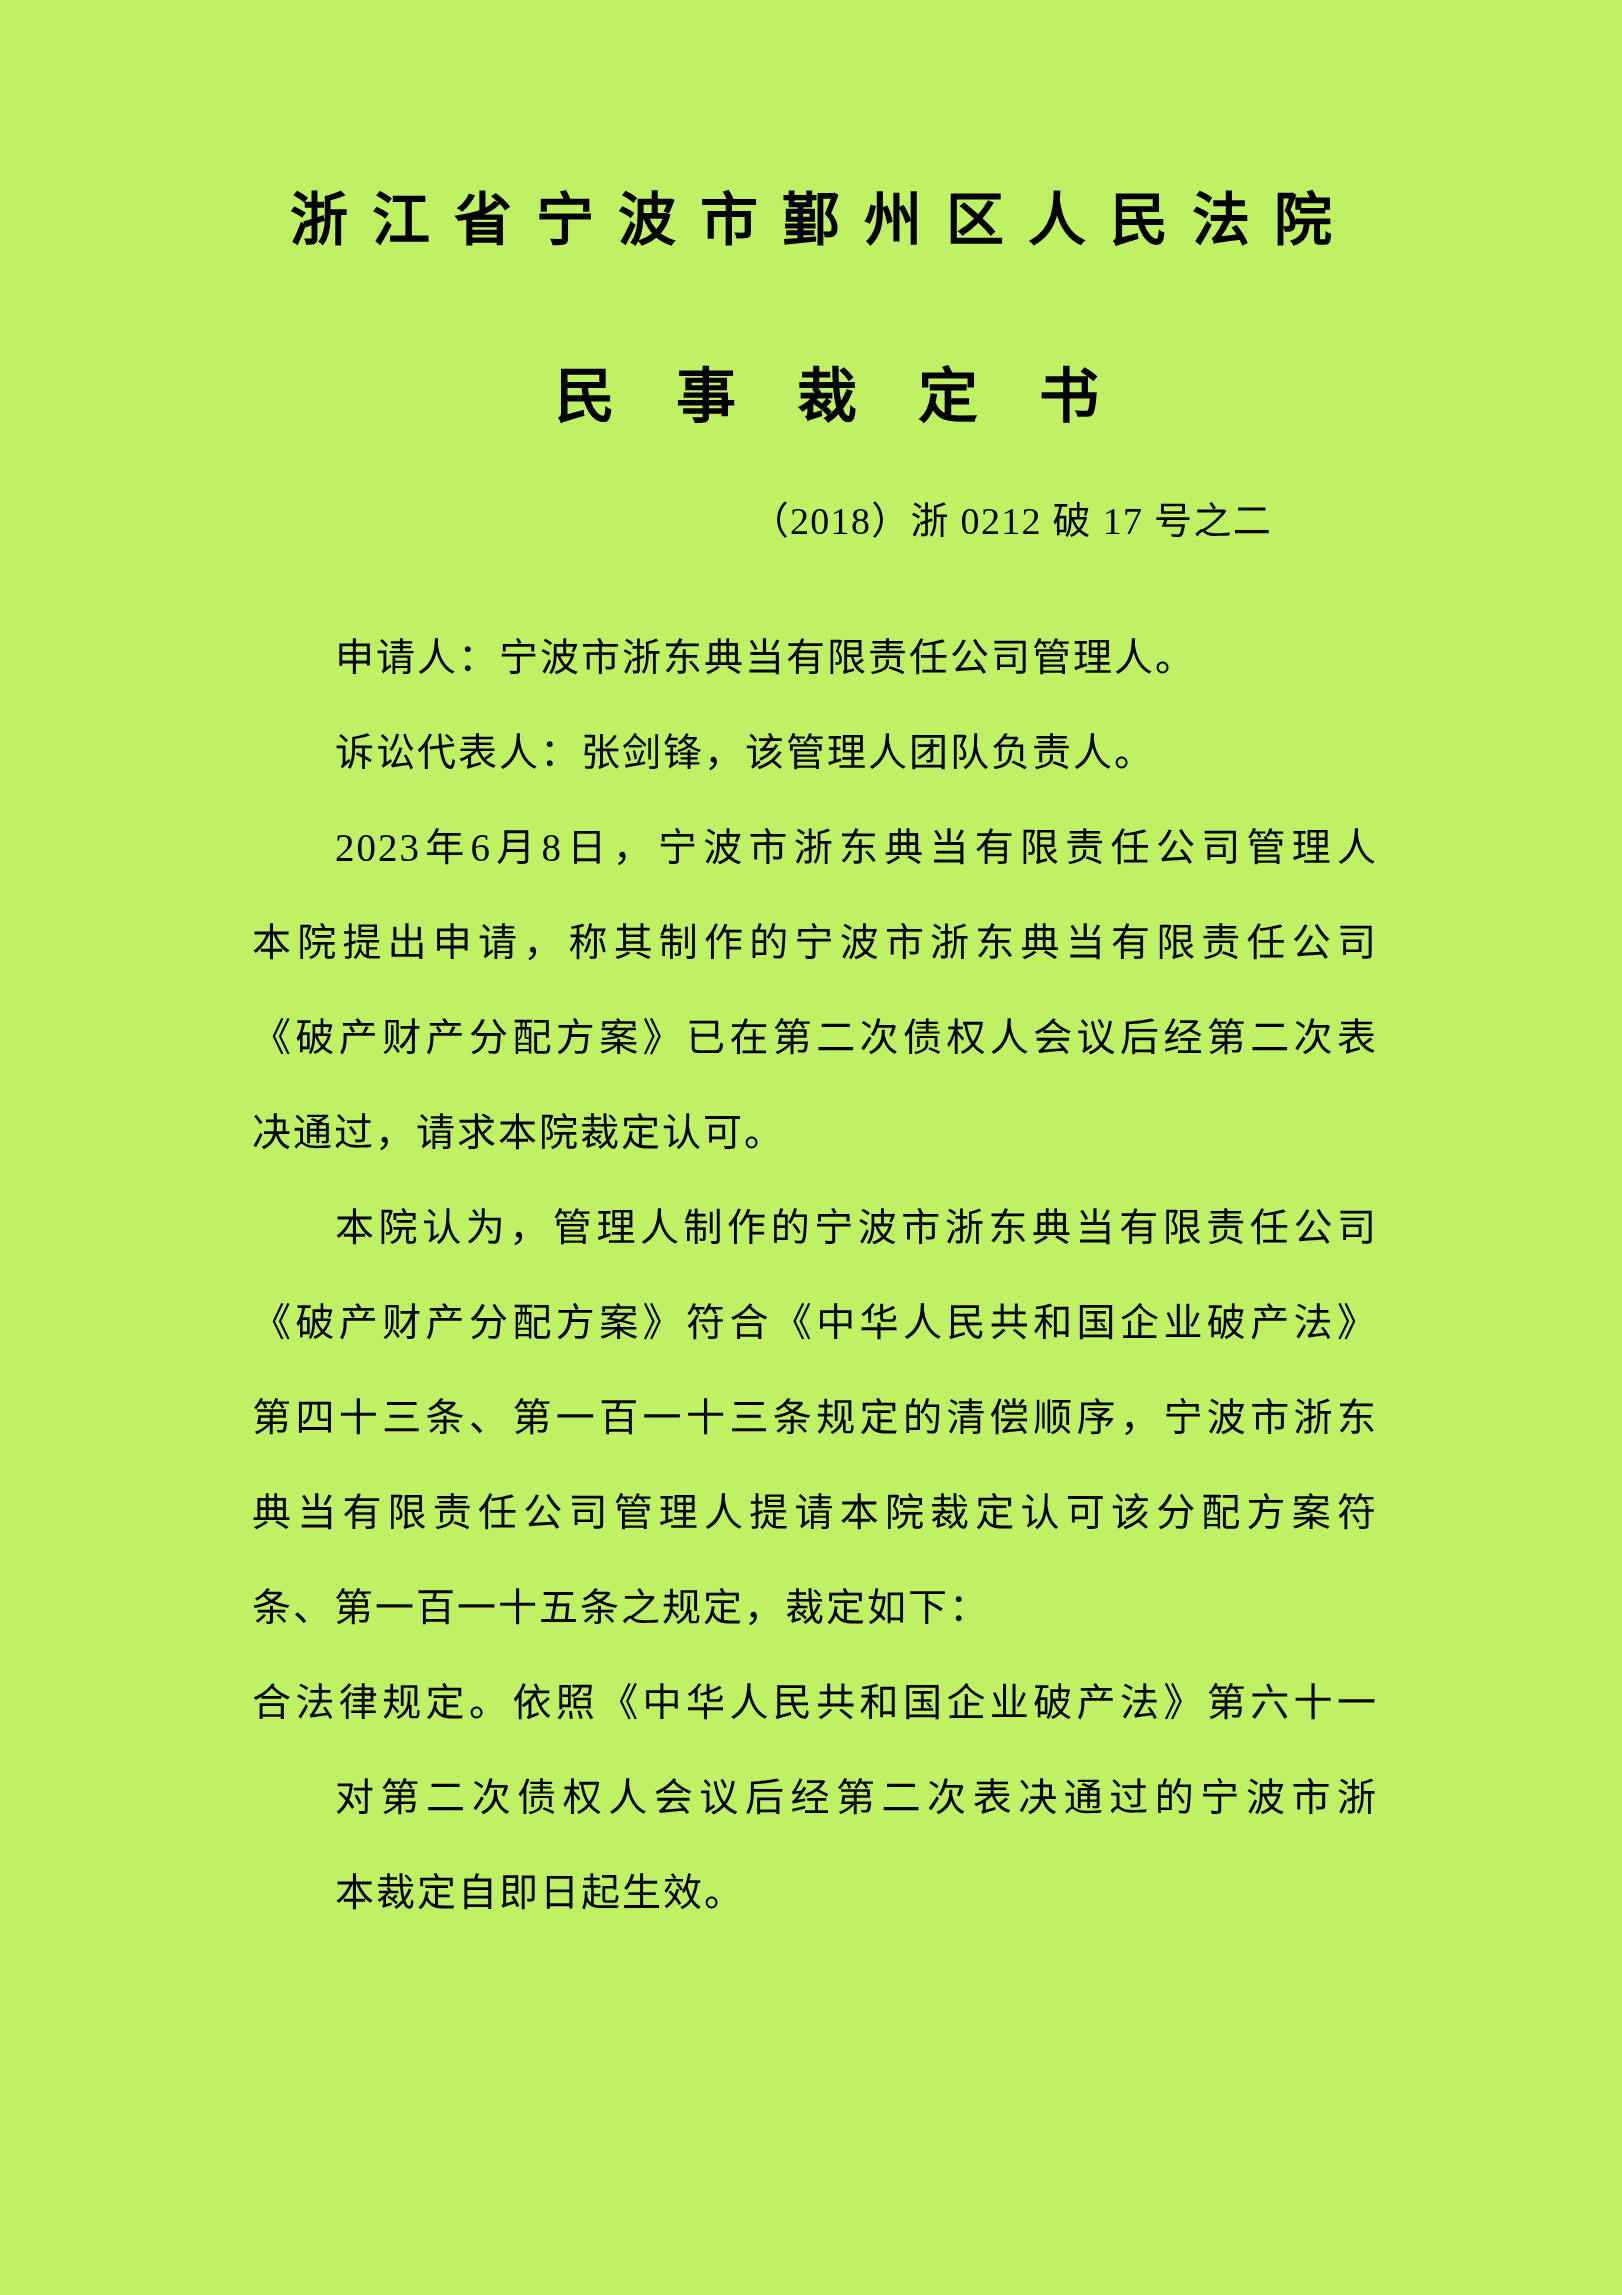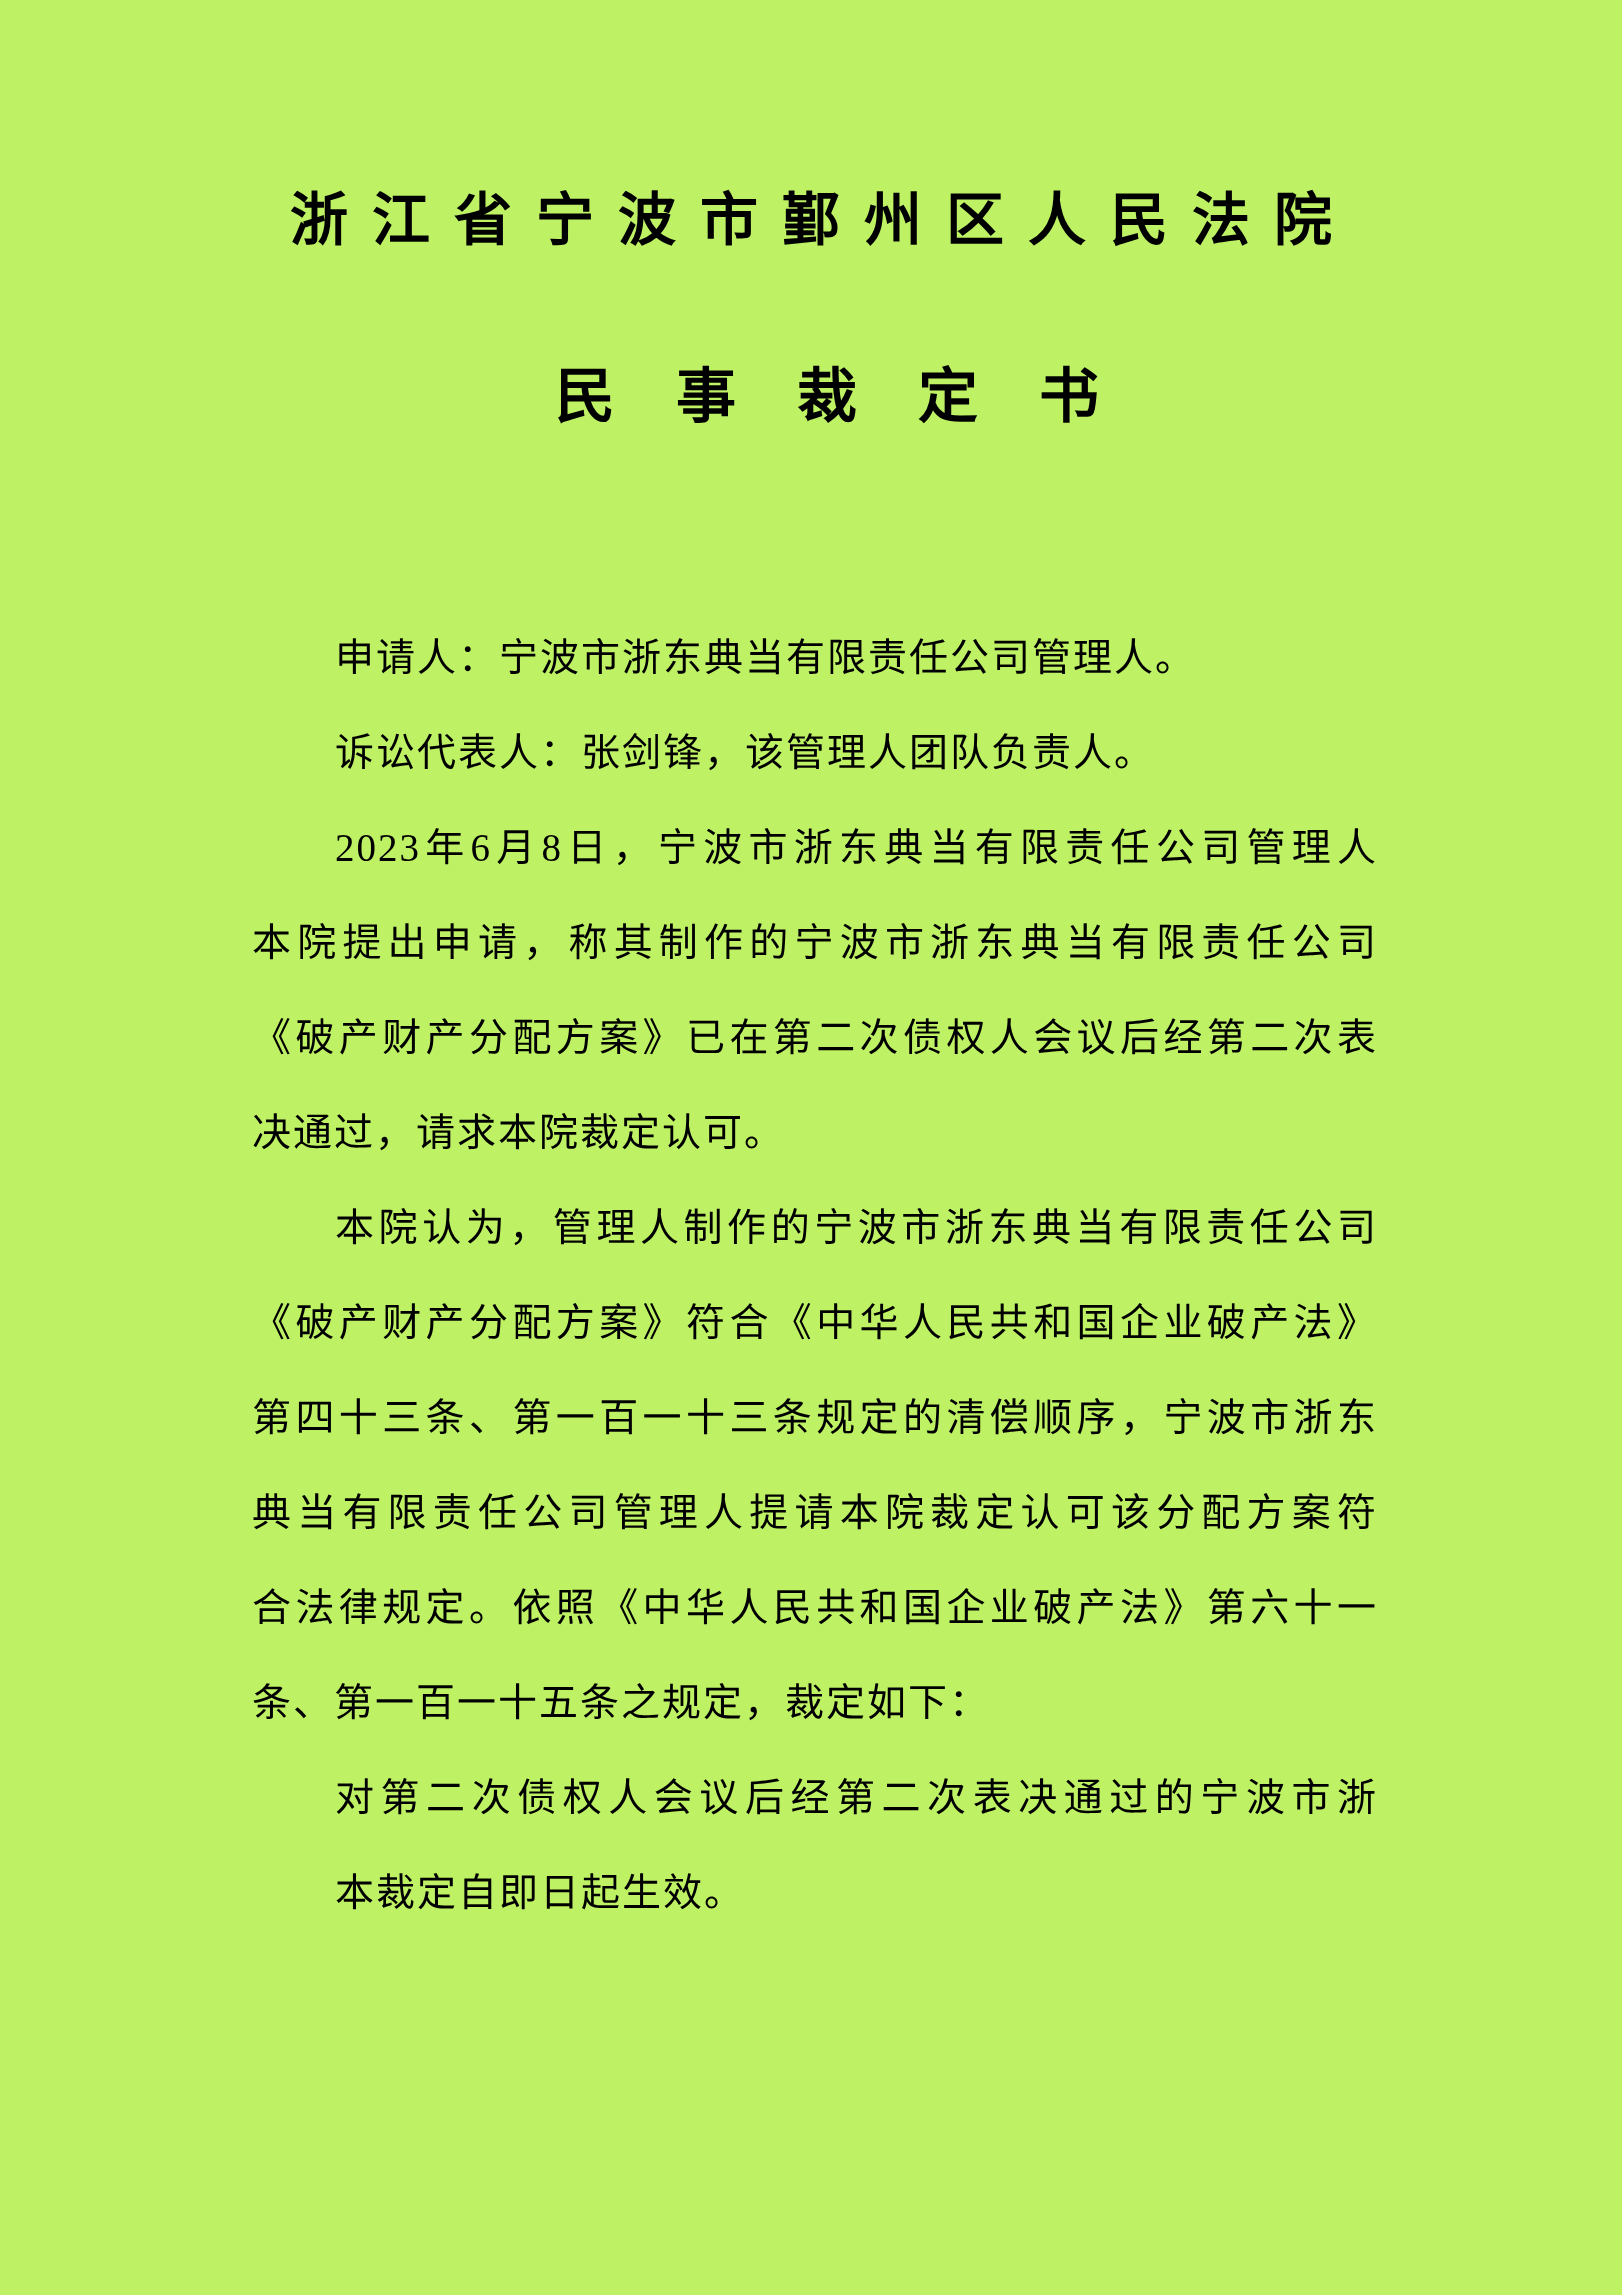--- a/index.html
+++ b/index.html
@@ -90,32 +90,33 @@
 </style>
 </head>
 <body>
 
 <div class="sheet">
 
   <h1 class="court-title">浙江省宁波市鄞州区人民法院</h1>
 
   <h2 class="doc-type">民事裁定书</h2>
 
+  <div class="case-no">（2018）浙 0212 破 17 号之二</div>
 
   <div class="doc-body">
       <div class="line indent">申请人：宁波市浙东典当有限责任公司管理人。</div>
       <div class="line indent">诉讼代表人：张剑锋，该管理人团队负责人。</div>
       <div class="line indent fill">2023年6月8日，宁波市浙东典当有限责任公司管理人</div>
       <div class="line fill">本院提出申请，称其制作的宁波市浙东典当有限责任公司</div>
       <div class="line fill">《破产财产分配方案》已在第二次债权人会议后经第二次表</div>
       <div class="line">决通过，请求本院裁定认可。</div>
       <div class="line indent fill">本院认为，管理人制作的宁波市浙东典当有限责任公司</div>
       <div class="line fill">《破产财产分配方案》符合《中华人民共和国企业破产法》</div>
       <div class="line fill">第四十三条、第一百一十三条规定的清偿顺序，宁波市浙东</div>
       <div class="line fill">典当有限责任公司管理人提请本院裁定认可该分配方案符</div>
+      <div class="line">条、第一百一十五条之规定，裁定如下：</div>
       <div class="line fill">合法律规定。依照《中华人民共和国企业破产法》第六十一</div>
-      <div class="line">条、第一百一十五条之规定，裁定如下：</div>
       <div class="line indent fill">对第二次债权人会议后经第二次表决通过的宁波市浙</div>
       <div class="line indent">本裁定自即日起生效。</div>
     </div>
 
 </div>
 
 
 </body></html>

